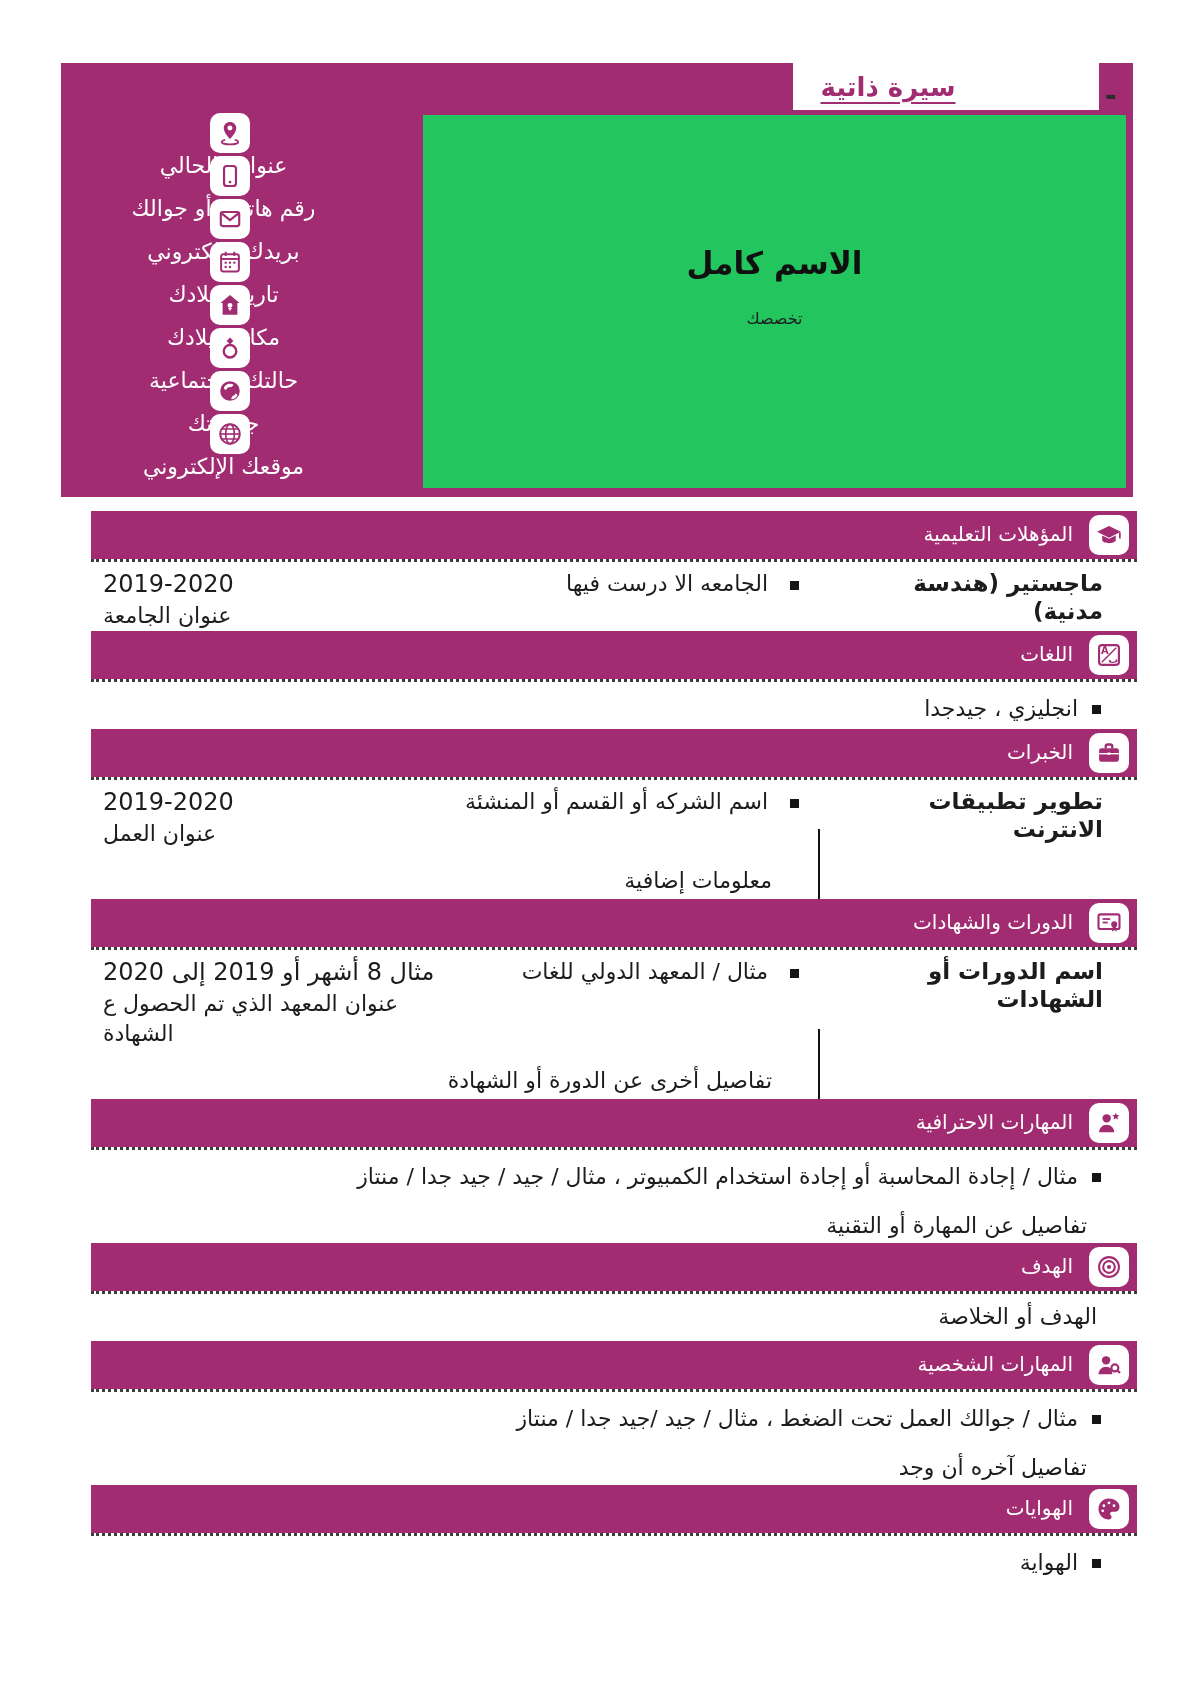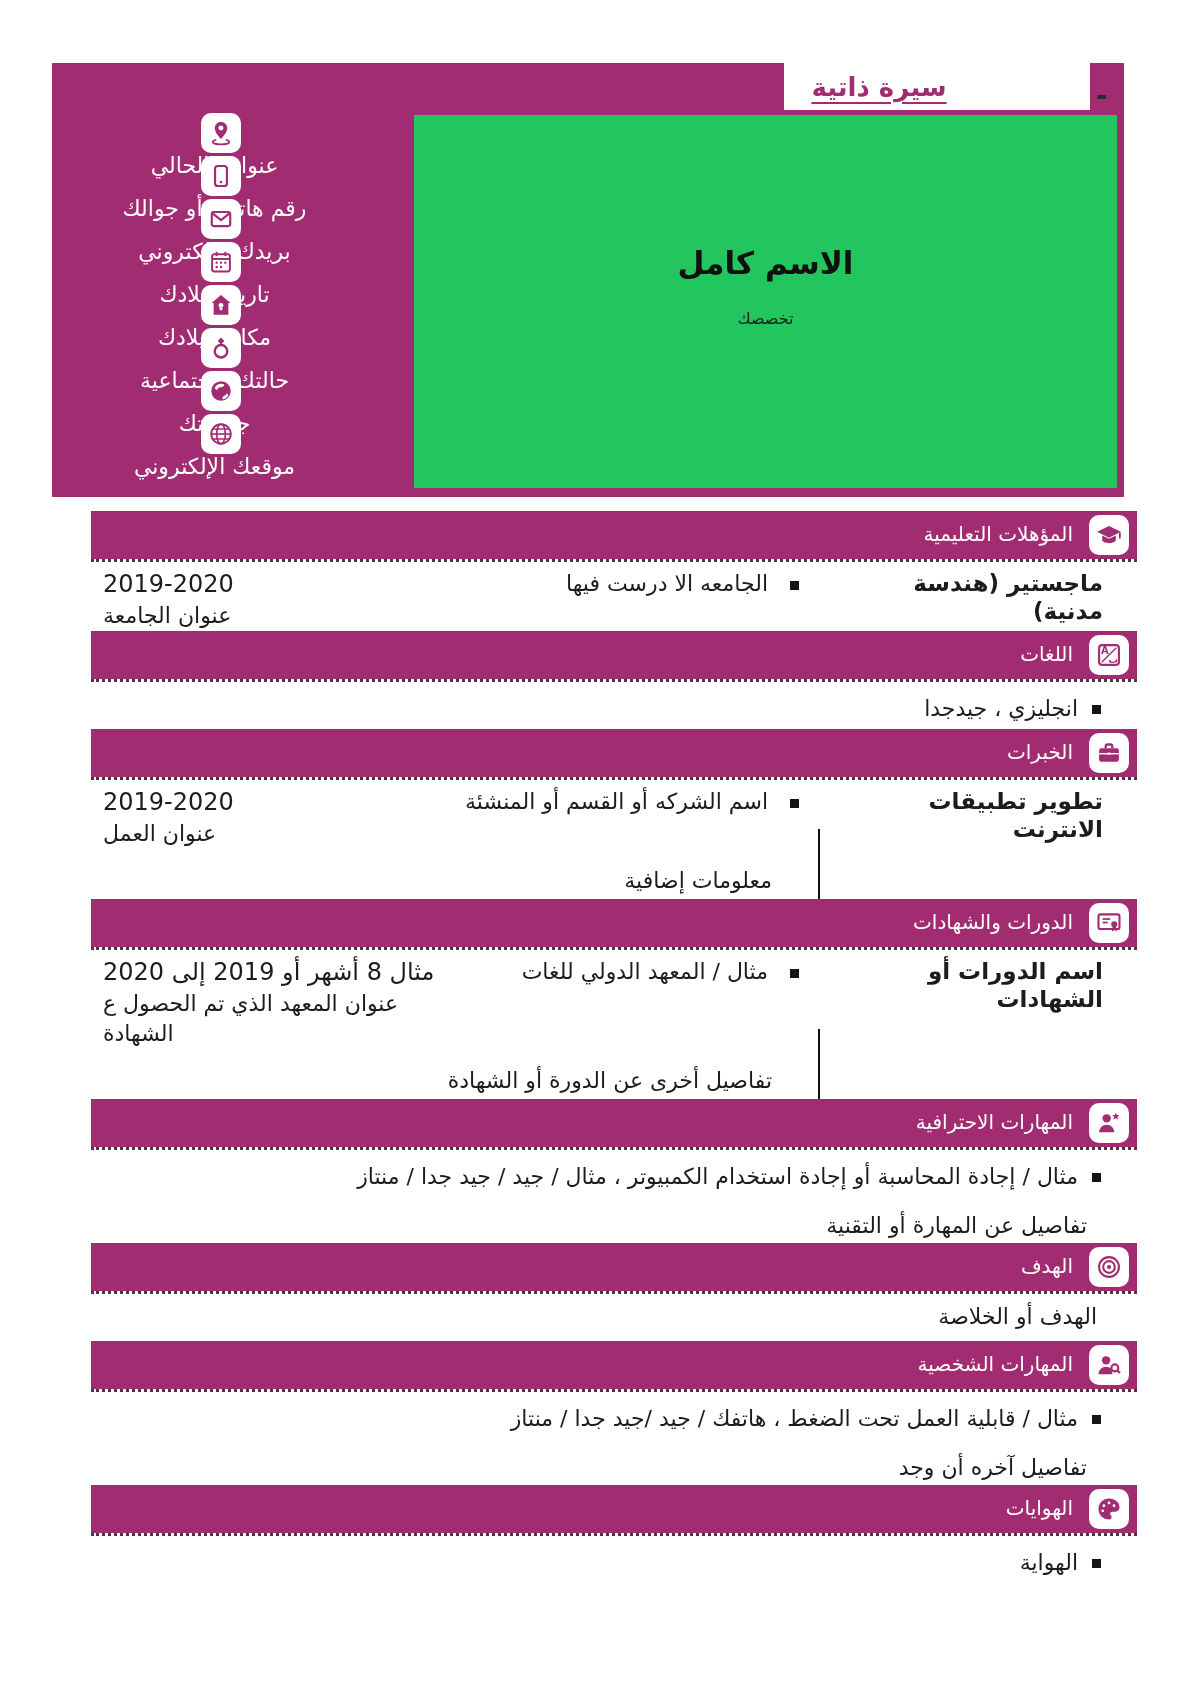--- a/index.html
+++ b/index.html
@@ -7,21 +7,21 @@
   html,body{ background:#ffffff; }
   body{
     width:1190px; height:1682px; position:relative; overflow:hidden;
     direction:rtl;
     font-family:"DejaVu Sans", sans-serif;
     color:var(--ink);
   }
 
   
   .header-block{
-    position:absolute; left:52px; top:63px; width:1072px; height:434px;
+    position:absolute; left:61px; top:63px; width:1072px; height:434px;
     background:var(--accent);
   }
   .title-cut{
     position:absolute; left:732px; top:0; width:306px; height:47px;
     background:#ffffff; display:flex; align-items:center; justify-content:center;
   }
   .page-title{
     position:relative; left:-58px;
     color:var(--accent); font-size:26px; font-weight:bold;
     text-decoration:underline; text-underline-offset:6px;
@@ -341,21 +341,21 @@
           <path d="M3 20c0-3.6 2.9-6.5 6.5-6.5 1.7 0 3.2.6 4.3 1.7L15 20z" fill="currentColor"></path>
           <circle cx="17" cy="14.5" r="3" fill="none" stroke="currentColor" stroke-width="1.8"></circle>
           <line x1="19.2" y1="16.7" x2="21.4" y2="18.9" stroke="currentColor" stroke-width="2"></line>
         </svg>
       </span>
       <span class="bar-title">المهارات الشخصية</span>
     </div>
     <div class="dotline"></div>
     <div class="bullet-row">
       <span class="sq"></span>
-      <span>مثال / قابلية العمل تحت الضغط ، هاتفك / جيد /جيد جدا / منتاز</span>
+      <span>مثال / جوالك العمل تحت الضغط ، مثال / جيد /جيد جدا / منتاز</span>
     </div>
     <div class="sub-line tight">تفاصيل آخره أن وجد</div>
   </div>
 
   <div>
     <div class="bar">
       <span class="bar-icon">
         <svg width="28" height="28" viewBox="0 0 24 24">
           <path fill="currentColor" d="M12 3c-5 0-9 4-9 9s4 9 9 9c1.3 0 2.2-.9 2.2-2.1 0-.6-.3-1.1-.7-1.5-.4-.4-.6-.8-.6-1.3 0-1 .8-1.8 1.9-1.8H17c2.7 0 4-2 4-4.3C21 6.3 16.9 3 12 3z"></path>
           <circle cx="7.6" cy="9.2" r="1.2" fill="#ffffff"></circle>

